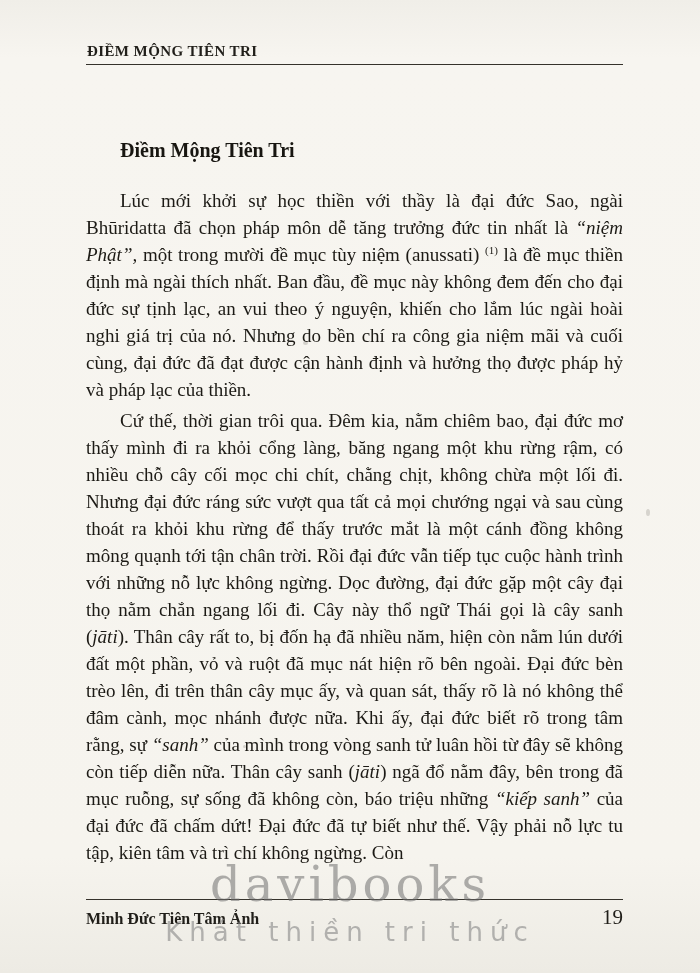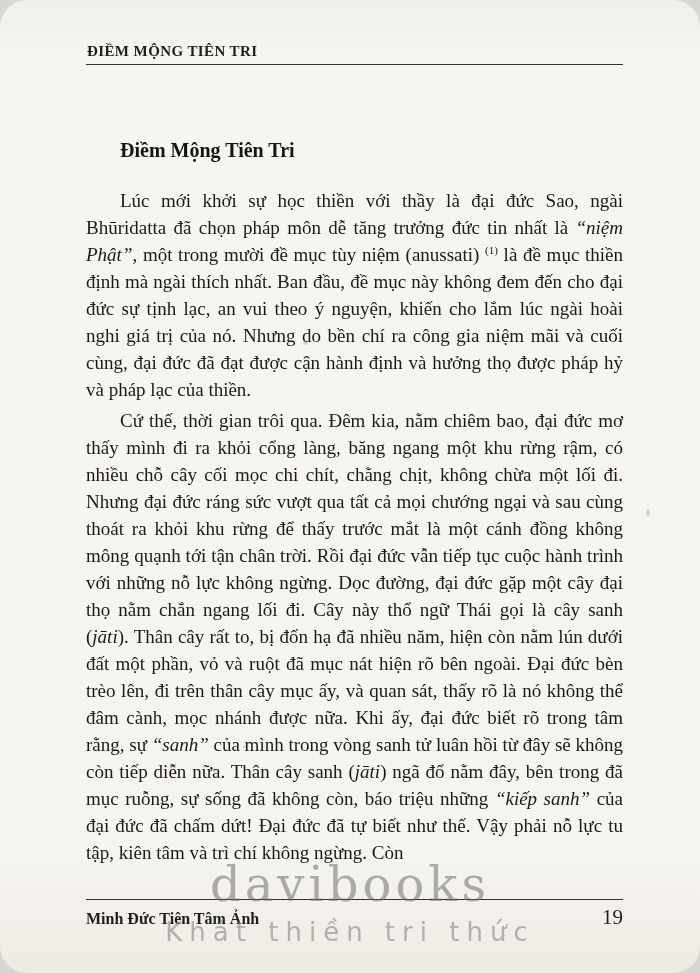--- a/index.html
+++ b/index.html
@@ -3,21 +3,20 @@
 <meta charset="utf-8">
 <style>
   * { margin:0; padding:0; box-sizing:border-box; }
   html,body { width:700px; height:973px; overflow:hidden; }
   body { background:#d8d6d0; font-family:"Liberation Serif","DejaVu Serif",serif; }
 
   .page {
     position:relative; width:700px; height:973px; overflow:hidden;
     background:linear-gradient(180deg,#f0eee8 0%,#f7f5f0 6%,#f6f4ee 88%,#edebe4 100%);
     color:#1c1a15;
-    border-radius:27px;
   }
 
   
   .running-header { position:absolute; left:87px; top:42px; width:536px; }
   .rh-text { font-weight:bold; font-size:15px; letter-spacing:.4px; color:#211f1a; }
   .rh-rule { position:absolute; left:86px; top:64px; width:537px; border-top:1.6px solid #35322b; }
 
   
   .content { position:absolute; left:86px; top:139px; width:537px; }
   .chapter-title { font-size:20px; font-weight:bold; padding-left:34px; margin-bottom:25px; color:#181611; }

